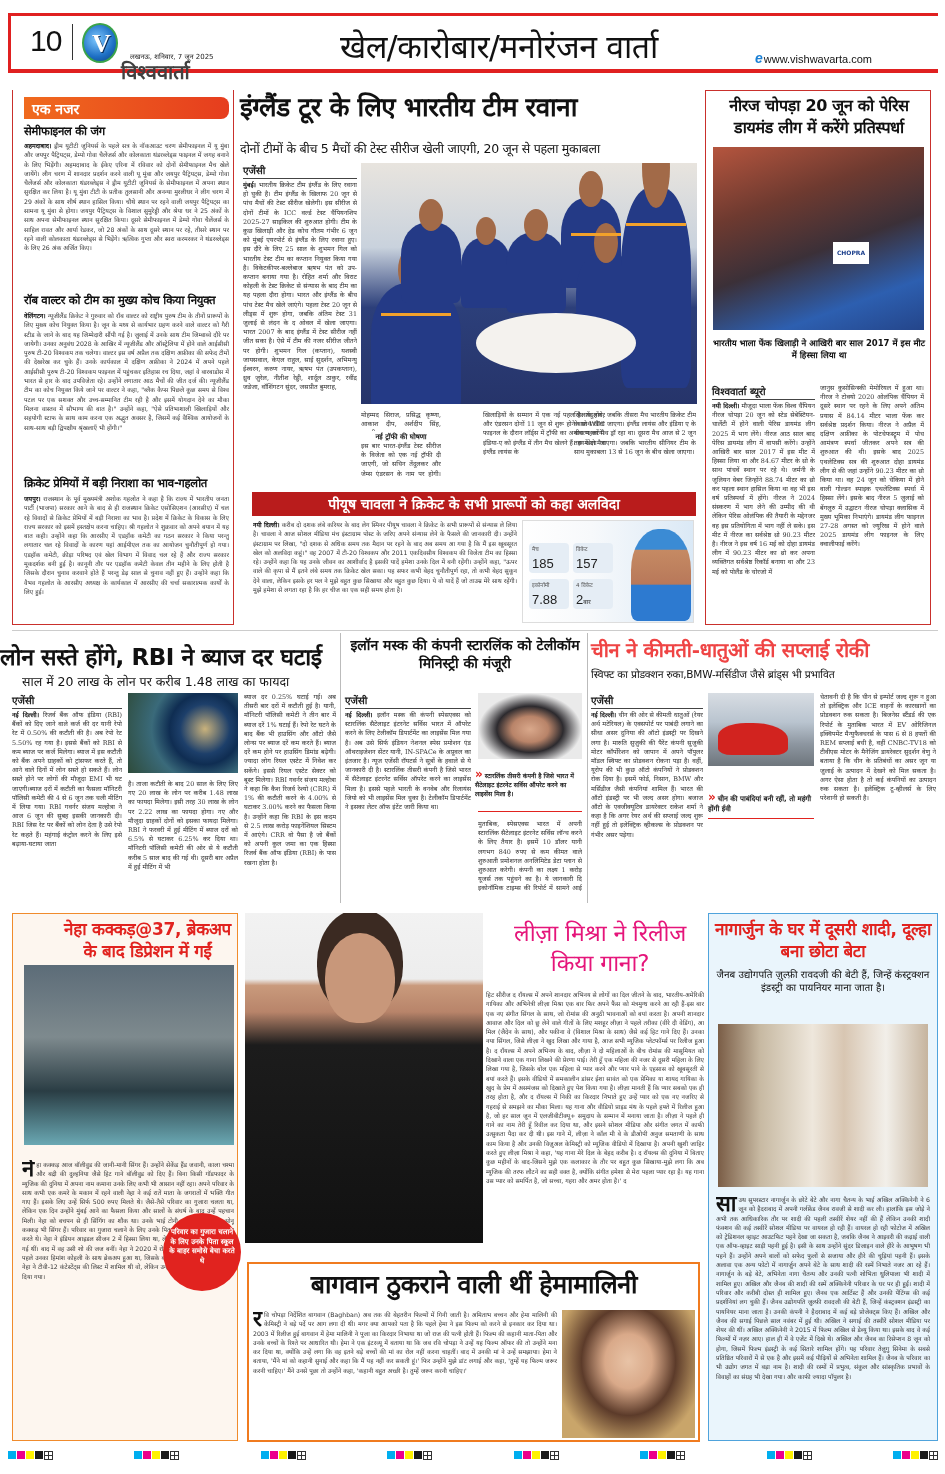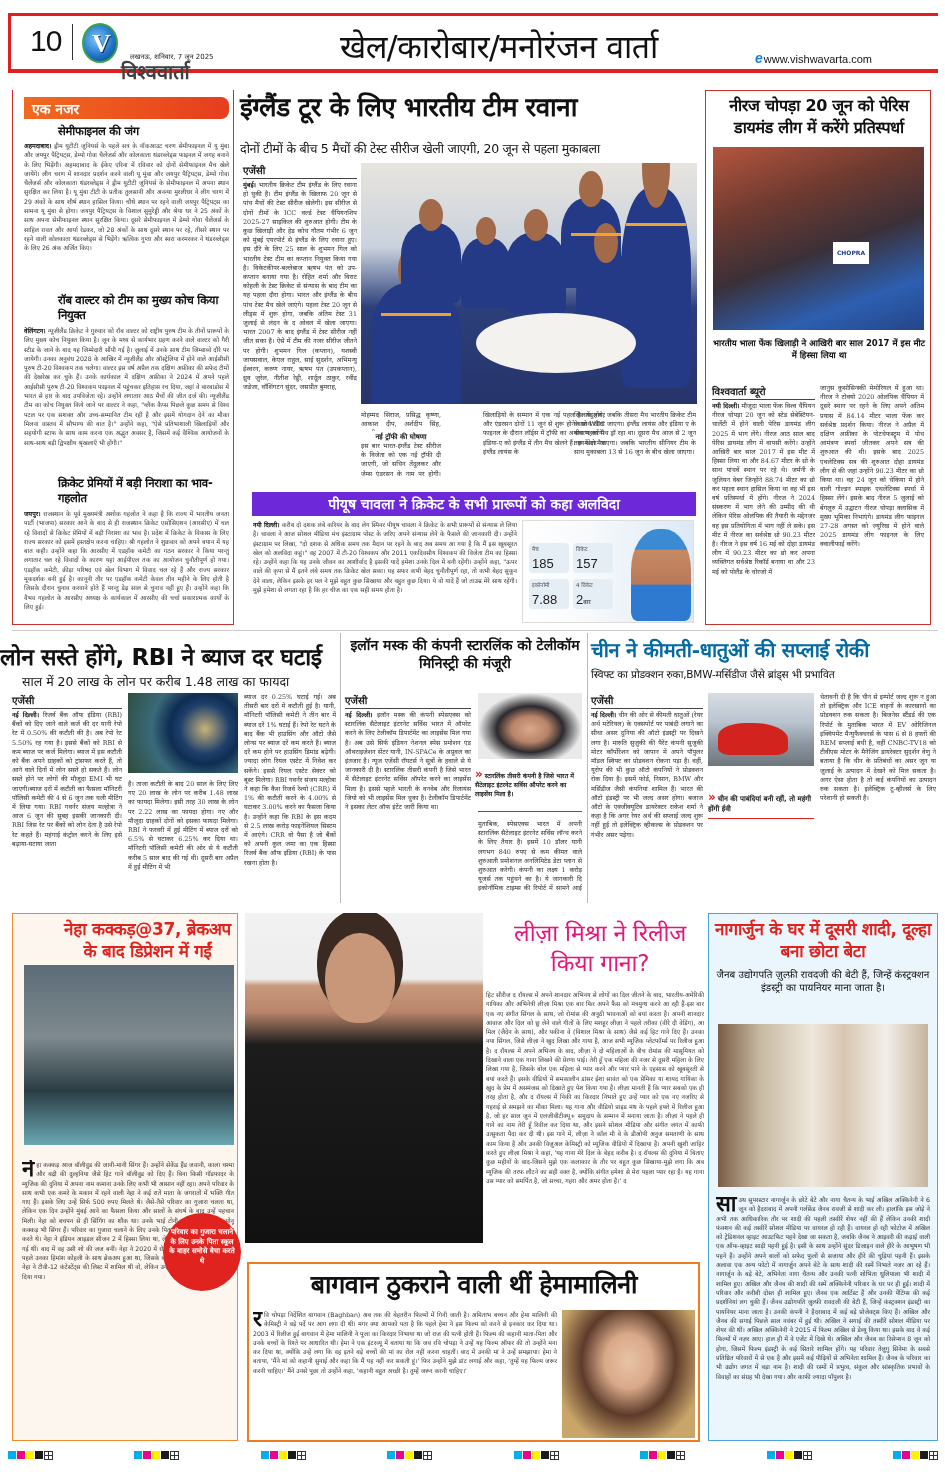--- a/index.html
+++ b/index.html
@@ -19,59 +19,59 @@
   #logo span { position:absolute; left:8px; top:4px; font-family:"Liberation Serif", serif; font-size:26px; font-weight:bold; color:#fff; text-shadow: 1px 1px 0 #0a2a55; }
   #brand { left: 121px; top: 20px; font-size: 20px; font-weight: bold; color: #404040; margin-top: 38px; }
   #dateline { left: 130px; top: 52px; font-size: 7px; color: #222; }
   #section-title { left: 340px; top: 24px; font-size: 32px; color: #111; letter-spacing: -0.5px; }
   #site { left: 755px; top: 50px; font-family: "Liberation Sans", sans-serif; font-size: 11px; color: #111; }
   #site .e { color:#1a7fd4; font-weight:bold; font-size:14px; font-style:italic; margin-right:1px; }
 
   
   #nazar-box { left: 12px; top: 90px; width: 222px; height: 535px; border: 1px solid #c9302c; border-top: none; }
   #nazar-tag { left: 24px; top: 97px; width: 205px; height: 22px; background: linear-gradient(90deg, #f06a1e, #e63d1e); border-radius: 0 8px 8px 0; color: #fff; font-size: 14px; font-weight: bold; padding: 2px 8px; }
-  .kicker { font-size: 11.5px; font-weight: bold; color: #111; letter-spacing: -0.3px; margin-left: 34px; }
+  .kicker { font-size: 11.5px; font-weight: bold; color: #111; letter-spacing: -0.3px; }
 
   
   #main-head { left: 240px; top: 88px; width: 460px; font-size: 26px; font-weight: bold; color: #111; letter-spacing: -0.5px; white-space: nowrap; }
   #main-sub { left: 240px; top: 140px; width: 460px; font-size: 12.5px; color: #111; white-space: nowrap; letter-spacing: -0.3px; }
   #main-photo { left: 361px; top: 163px; width: 336px; height: 241px; background: linear-gradient(180deg, #e8e4de 0%, #c9d2dd 35%, #2c3f7a 60%, #26346a 100%); overflow: hidden; }
   .player { position:absolute; border-radius: 40% 40% 10% 10%; background: #243a86; }
   .player::after { content:""; position:absolute; left:30%; top:-30%; width:40%; height:40%; border-radius:50%; background:#a26a48; }
   .stripe { position:absolute; height:3px; background:#f2a12a; }
   #table-top { position:absolute; left:115px; top:150px; width:160px; height:60px; border-radius:50%; background:#f4f2ee; }
 
   
   #neeraj-box { left: 705px; top: 90px; width: 226px; height: 535px; border: 1px solid #c9302c; }
   #neeraj-head { left: 712px; top: 95px; width: 214px; font-size: 16px; font-weight: bold; color: #111; text-align: center; line-height: 22px; letter-spacing: -0.3px; }
   #neeraj-photo { left: 713px; top: 147px; width: 211px; height: 183px; background: linear-gradient(160deg, #b5553e 0%, #6e3a30 30%, #3b3038 55%, #2d5fb0 80%, #24458a 100%); }
   #neeraj-cap { left: 712px; top: 337px; width: 214px; font-size: 8.5px; font-weight: bold; color: #111; text-align: center; line-height: 12px; }
 
   
-  #chawla-bar { left: 252px; top: 492px; width: 444px; height: 24px; background: #6d28d9; color: #fff; font-size: 14px; font-weight: bold; text-align: center; line-height: 24px; }
+  #chawla-bar { left: 252px; top: 492px; width: 444px; height: 24px; background: #b91c1c; color: #fff; font-size: 14px; font-weight: bold; text-align: center; line-height: 24px; }
   #chawla-card { left: 522px; top: 520px; width: 172px; height: 103px; background: linear-gradient(90deg, #fff 0%, #f7f9fb 40%, #dbe9f6 100%); border: 1px solid #ddd; }
   .stat { position:absolute; width:40px; height:30px; background:#e5edf5; border-radius:4px; padding:2px 3px; }
   .stat .l { font-size:5.5px; color:#555; display:block; }
   .stat .v { font-size:13px; color:#222; font-family:"Liberation Sans", sans-serif; }
   #chawla-face { position:absolute; left:108px; top:8px; width:60px; height:92px; border-radius: 45% 45% 10% 10%; background: linear-gradient(180deg, #3b8bd4 0%, #3b8bd4 22%, #c58a63 23%, #b8785a 60%, #2d7ad0 61%); }
 
   
   #rbi-head { left: 0; top: 640px; font-size: 23px; font-weight: bold; color: #111; white-space: nowrap; letter-spacing: -0.4px; }
   #rbi-sub { left: 22px; top: 673px; font-size: 12.5px; color: #111; white-space: nowrap; }
   #rbi-photo { left: 128px; top: 693px; width: 110px; height: 80px; background: radial-gradient(circle at 70% 45%, #c9b27c 0%, #1d3f6a 28%, #0f2d52 40%, #3a6a7a 60%, #2e4b3a 100%); }
 
   
   #star-head { left: 345px; top: 636px; width: 240px; font-size: 14px; font-weight: bold; color: #111; text-align: center; line-height: 18px; }
   #musk-photo { left: 478px; top: 693px; width: 104px; height: 66px; background: radial-gradient(ellipse at 50% 55%, #d9a88b 0%, #b98469 25%, #2c2a2e 45%, #eaeaea 70%); }
   #musk-cap { left: 475px; top: 770px; width: 110px; font-size: 6.2px; font-weight: bold; color: #222; line-height: 9px; }
   .quote-mark { color:#e1231f; font-weight:bold; font-size:12px; margin-right:2px; }
   .redline { height:1px; background:#e1231f; }
 
   
-  #china-head { left: 591px; top: 636px; font-size: 20px; font-weight: bold; color: #0369a1; white-space: nowrap; letter-spacing: -0.3px; }
+  #china-head { left: 591px; top: 636px; font-size: 20px; font-weight: bold; color: #ef4444; white-space: nowrap; letter-spacing: -0.3px; }
   #china-sub { left: 591px; top: 667px; font-size: 10.5px; color: #111; white-space: nowrap; letter-spacing: -0.2px; }
   #car-photo { left: 708px; top: 693px; width: 106px; height: 73px; background: linear-gradient(180deg, #d8dde3 0%, #b9c4cf 40%, #8d96a0 70%, #6e757c 100%); overflow:hidden; }
   #car-body { position:absolute; left:10px; top:30px; width:70px; height:32px; border-radius: 40% 50% 20% 20%; background:#d2231f; }
   #car-cap { left: 708px; top: 792px; width: 106px; font-size: 7px; font-weight: bold; color: #222; line-height: 10px; }
 
   
   #neha-box { left: 12px; top: 913px; width: 226px; height: 528px; border: 1px solid #f08b2c; background: #fdf6ef; }
   #neha-head { left: 14px; top: 918px; width: 222px; font-size: 17px; font-weight: bold; color: #e1231f; text-align: center; line-height: 22px; letter-spacing: -0.3px; padding-left: 45px; }
   #neha-photo { left: 24px; top: 965px; width: 210px; height: 180px; background: linear-gradient(180deg, #5c6c78 0%, #7e8a8e 40%, #2a3d44 70%, #6aa8b3 100%); }
   #neha-callout { left: 163px; top: 1213px; width: 78px; height: 78px; border-radius: 50%; background: #e1231f; color: #fff; font-size: 7px; font-weight: bold; text-align: center; line-height: 9.5px; padding: 15px 5px; }

